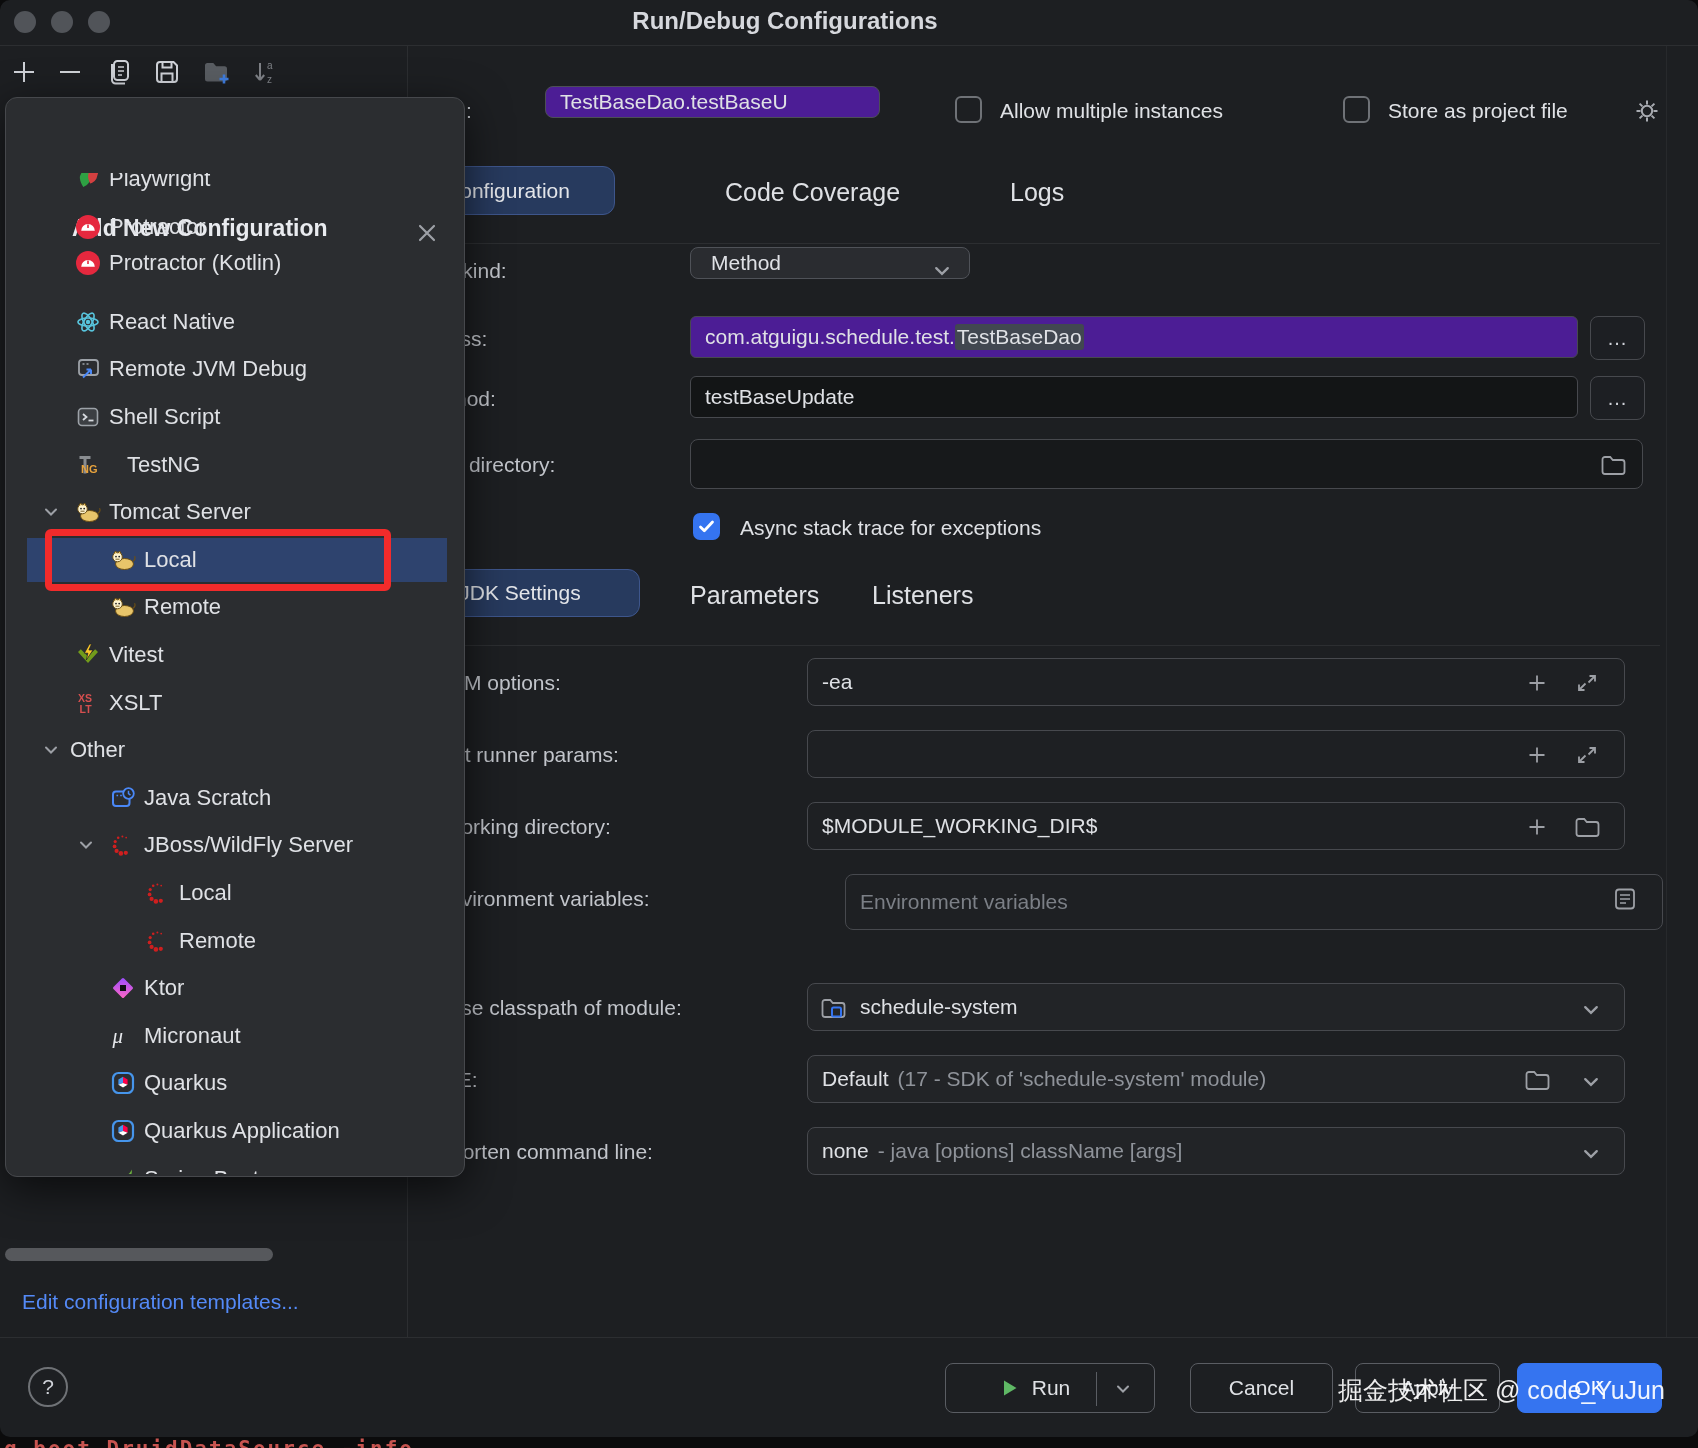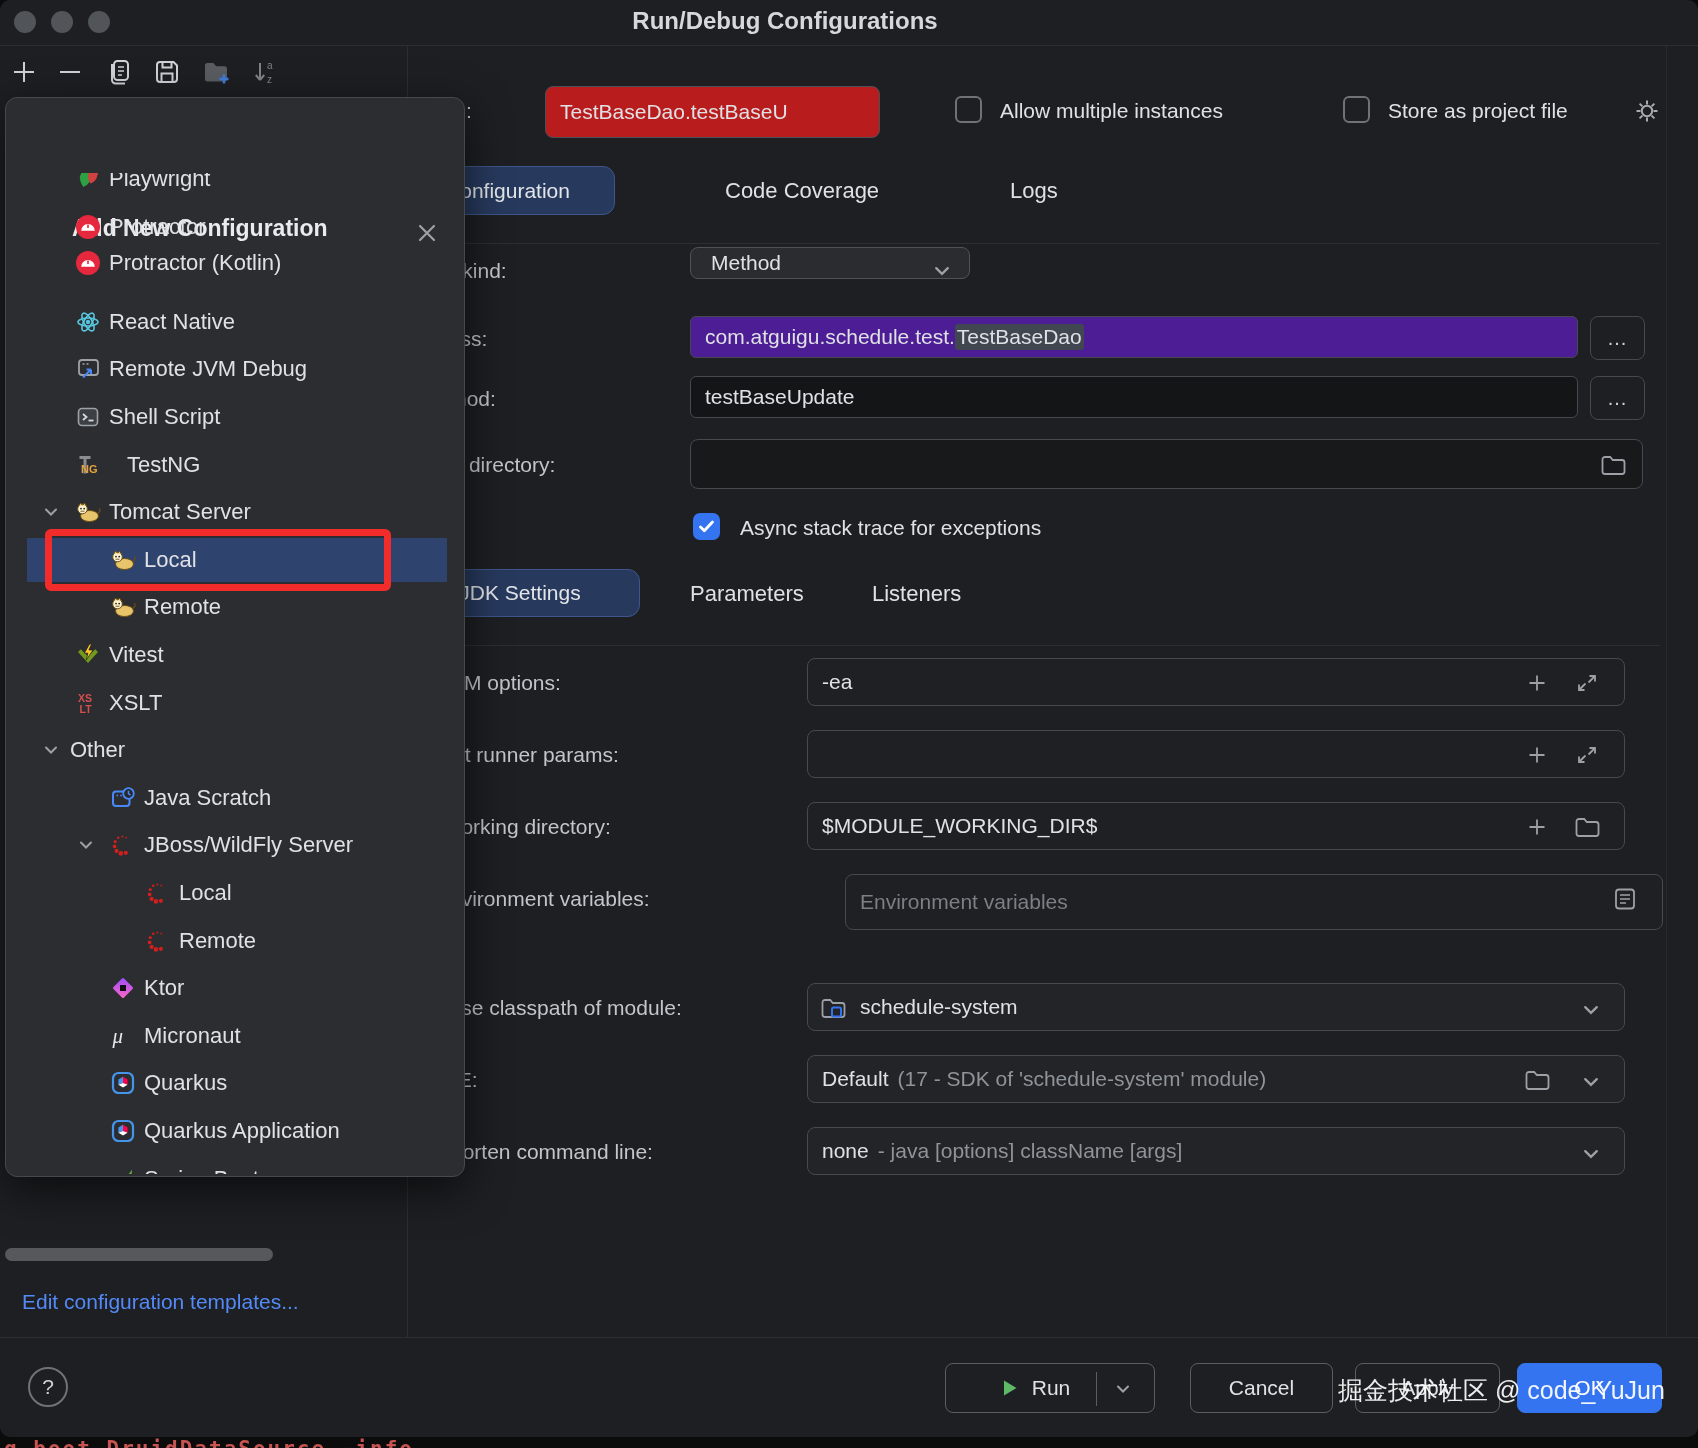--- a/index.html
+++ b/index.html
@@ -34,21 +34,21 @@
   .fval{font-size:21px;color:#dfe1e5;white-space:nowrap;}
   .fld{position:absolute;border:1px solid #47494e;border-radius:8px;background:#17191b;display:flex;align-items:center;padding:0 14px;box-sizing:border-box;overflow:hidden;z-index:2;}
   .fld .ric{position:absolute;width:30px;height:30px;}
   .ric svg{width:30px;height:30px;}
   .combo{background:#2a2c30;border-color:#4f5258;}
   .dots-btn{position:absolute;width:53px;height:42px;border:1px solid #47494e;border-radius:8px;background:#1d1f23;color:#cfd2d8;font-size:20px;letter-spacing:1px;display:flex;align-items:center;justify-content:center;z-index:2;}
   .chk{position:absolute;width:27px;height:27px;border:2px solid #6f7277;border-radius:6px;box-sizing:border-box;z-index:2;}
   .chk.on{background:#3574f0;border-color:#3574f0;}
   .chk svg{width:23px;height:23px;margin:0;}
   .chklab{position:absolute;font-size:21px;color:#dfe1e5;white-space:nowrap;z-index:2;}
-  .tab{position:absolute;font-size:22px;color:#dfe1e5;white-space:nowrap;z-index:2;}
+  .tab{position:absolute;font-size:25px;color:#dfe1e5;white-space:nowrap;z-index:2;}
   .seltab{position:absolute;border-radius:12px;background:#273a5e;border:1px solid #3e568c;box-sizing:border-box;display:flex;align-items:center;justify-content:center;font-size:21px;color:#e3e5e9;white-space:nowrap;z-index:2;}
   .gray{color:#8f939a;}
   .hl{background:#414750;border-radius:3px;padding:1px 2px;}
   .ph{color:#7b7f86;}
   
   .btn{position:absolute;top:1363px;height:50px;border:1px solid #5a5d63;border-radius:8px;background:transparent;box-sizing:border-box;display:flex;align-items:center;justify-content:center;font-size:21px;color:#dfe1e5;z-index:2;}
   #ok-btn{background:#3574f0;border-color:#3574f0;color:#fff;font-weight:normal;}
   #help{position:absolute;left:28px;top:1367px;width:40px;height:40px;border:2px solid #6f7276;border-radius:50%;box-sizing:border-box;display:flex;align-items:center;justify-content:center;color:#cfd2d8;font-size:21px;z-index:2;}
   #watermark{position:absolute;left:1338px;top:1374px;font-size:25px;color:rgba(255,255,255,.92);white-space:nowrap;z-index:60;}
   #logstrip{position:absolute;left:0;top:1435px;width:1698px;height:13px;overflow:hidden;z-index:0;}
@@ -93,21 +93,21 @@
     <span class="tbico" style="left:248px"><svg viewBox="0 0 34 34">
           <path d="M12 8v17M12 25l-4.2-5M12 25l4.2-5" stroke="#7f8287" stroke-width="2" fill="none"></path>
           <text x="19" y="13.5" font-size="10" fill="#7f8287" font-family="sans-serif">a</text>
           <text x="19" y="28" font-size="10" fill="#7f8287" font-family="sans-serif">z</text>
         </svg></span>
 
     <div class="vline" style="left:407px;top:46px;height:1291px"></div>
     <div class="vline" style="left:1666px;top:46px;height:1291px;opacity:.7"></div>
 
     <div class="flabel" style="left:410px;top:99px">Name:</div>
-    <div class="fld" style="left:545px;top:86px;width:335px;height:52px;background:#b91c1c;border-color:#4c4f55">
+    <div class="fld" style="left:545px;top:86px;width:335px;height:32px;background:#4c1d95;border-color:#4c4f55">
       <span class="fval">TestBaseDao.testBaseU</span>
     </div>
     <div class="chk" style="left:955px;top:96px"></div>
     <div class="chklab" style="left:1000px;top:99px">Allow multiple instances</div>
     <div class="chk" style="left:1343px;top:96px"></div>
     <div class="chklab" style="left:1388px;top:99px">Store as project file</div>
     <span class="abs" style="left:1630px;top:94px;width:34px;height:34px;z-index:2"><svg viewBox="0 0 34 34">
           <g stroke="#a8abb1" stroke-width="2" fill="none">
             <circle cx="17" cy="17" r="5.2"></circle>
             <path d="M17 6.5v4M17 23.5v4M27.5 17h-4M10.5 17h-4M24.4 9.6l-2.8 2.8M12.4 21.6l-2.8 2.8M24.4 24.4l-2.8-2.8M12.4 12.4L9.6 9.6"></path>

